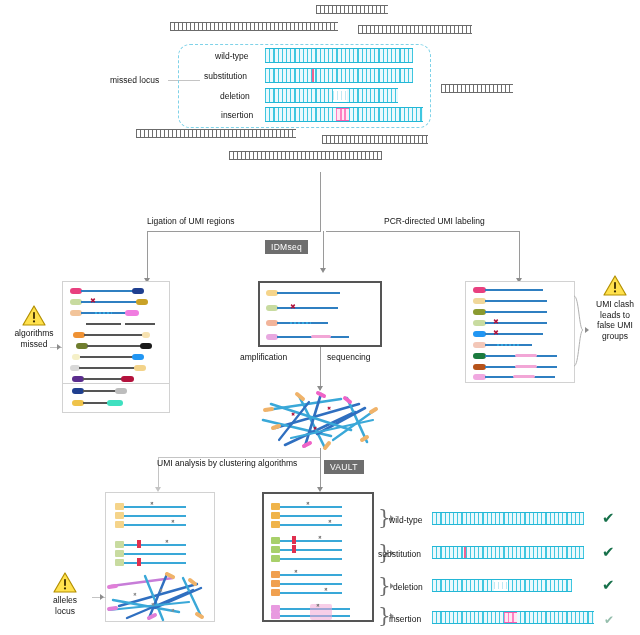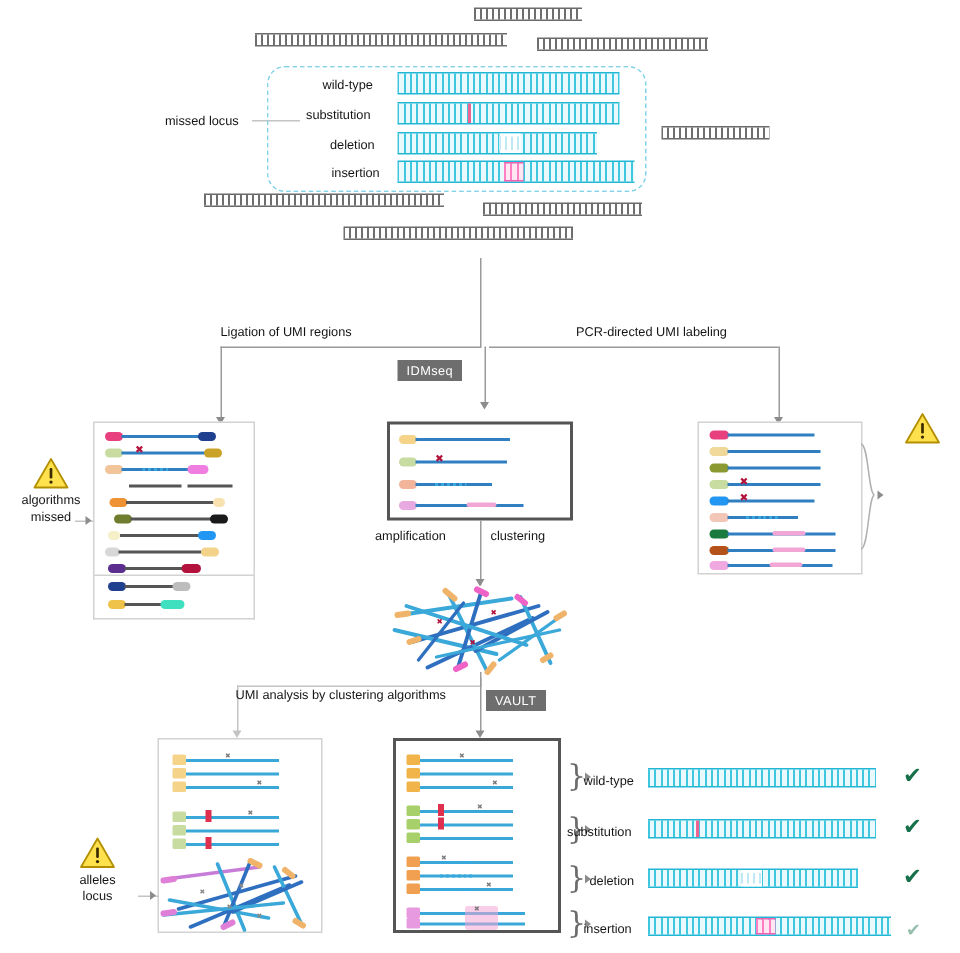--- a/index.html
+++ b/index.html
@@ -213,22 +213,22 @@
   <div class="read-line" style="left:19px;top:41px;width:51px;"></div>
   <div class="read-dots" style="left:32px;top:41px;width:21px;"></div>
 
   <div class="umi-tag" style="left:8px;top:53px;width:12px;background:#e8a8e0;"></div>
   <div class="read-line" style="left:19px;top:55px;width:72px;"></div>
   <div class="read-pink" style="left:53px;top:54px;width:20px;"></div>
 </div>
 
 <div class="abs ln v" style="left:320px;top:347px;height:43px;"></div>
 <div class="abs arrow-d" style="left:316.5px;top:386px;"></div>
-<div class="abs lbl" style="left:250px;top:352px;text-align:right;">amplification</div>
-<div class="abs lbl" style="left:327px;top:352px;">clustering</div>
+<div class="abs lbl" style="left:240px;top:352px;text-align:right;">amplification</div>
+<div class="abs lbl" style="left:327px;top:352px;">sequencing</div>
 
 <div class="abs" style="left:255px;top:390px;width:130px;height:62px;">
   <svg width="130" height="62" viewBox="0 0 130 62">
     <g stroke-linecap="round">
       <line x1="12" y1="20" x2="86" y2="9" stroke="#3aa8d8" stroke-width="2.6"></line>
       <line x1="20" y1="38" x2="104" y2="14" stroke="#2f6fc0" stroke-width="2.6"></line>
       <line x1="8" y1="30" x2="76" y2="46" stroke="#3aa8d8" stroke-width="2.6"></line>
       <line x1="30" y1="55" x2="100" y2="22" stroke="#2f6fc0" stroke-width="2.6"></line>
       <line x1="44" y1="6" x2="70" y2="58" stroke="#3aa8d8" stroke-width="2.6"></line>
       <line x1="66" y1="4" x2="50" y2="56" stroke="#2f6fc0" stroke-width="2.6"></line>
@@ -303,20 +303,26 @@
 <div class="abs" style="left:590px;top:275px;width:50px;">
   <div style="display:flex;justify-content:center;">
     <div class="warn">
       <svg width="24" height="21" viewBox="0 0 24 21">
         <polygon points="12,1 23,20 1,20" fill="#ffe14d" stroke="#b38f00" stroke-width="1.2" stroke-linejoin="round"></polygon>
         <rect x="11.1" y="7" width="1.8" height="7" rx=".8" fill="#3a2c00"></rect>
         <circle cx="12" cy="16.4" r="1.1" fill="#3a2c00"></circle>
       </svg>
     </div>
   </div>
+  <div class="lbl wrapc" style="margin-top:3px;">
+    <div>UMI clash</div>
+    <div>leads to</div>
+    <div>false UMI</div>
+    <div>groups</div>
+  </div>
 </div>
 
 <div class="abs ln v" style="left:320px;top:448px;height:10px;"></div>
 <div class="abs ln h ln-lite" style="left:158px;top:457px;width:162px;"></div>
 <div class="abs ln v ln-lite" style="left:158px;top:457px;height:33px;"></div>
 <div class="abs arrow-d" style="left:155px;top:487px;border-top-color:#c4c4c4;"></div>
 <div class="abs lbl" style="left:157px;top:458px;">UMI analysis by clustering algorithms</div>
 
 <div class="abs ln v" style="left:320px;top:452px;height:38px;"></div>
 <div class="abs arrow-d" style="left:316.5px;top:487px;"></div>
@@ -365,21 +371,21 @@
     </g>
     <g fill="#8a8a8a" font-size="4.5" font-family="Liberation Sans, sans-serif">
       <text x="28" y="24">✖</text>
       <text x="54" y="20">✖</text>
       <text x="46" y="34">✖</text>
       <text x="66" y="40">✖</text>
     </g>
   </svg>
 </div>
 
-<div class="abs" style="left:40px;top:558px;width:50px;">
+<div class="abs" style="left:40px;top:572px;width:50px;">
   <div style="display:flex;justify-content:center;">
     <div class="warn">
       <svg width="24" height="21" viewBox="0 0 24 21">
         <polygon points="12,1 23,20 1,20" fill="#ffe14d" stroke="#b38f00" stroke-width="1.2" stroke-linejoin="round"></polygon>
         <rect x="11.1" y="7" width="1.8" height="7" rx=".8" fill="#3a2c00"></rect>
         <circle cx="12" cy="16.4" r="1.1" fill="#3a2c00"></circle>
       </svg>
     </div>
   </div>
   <div class="lbl wrapc" style="margin-top:2px;">

